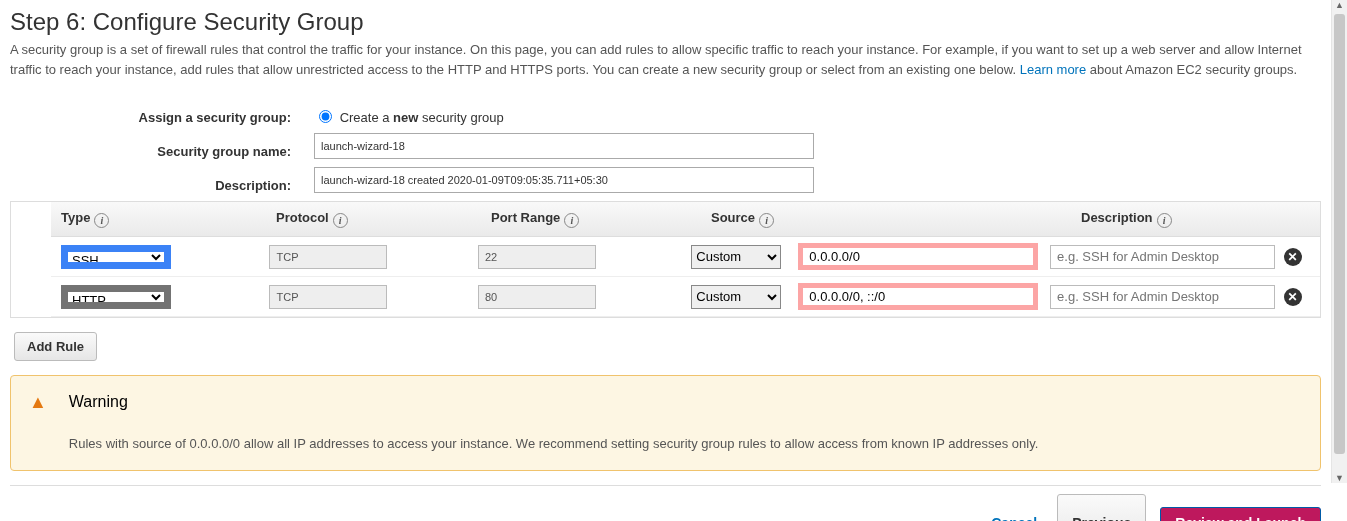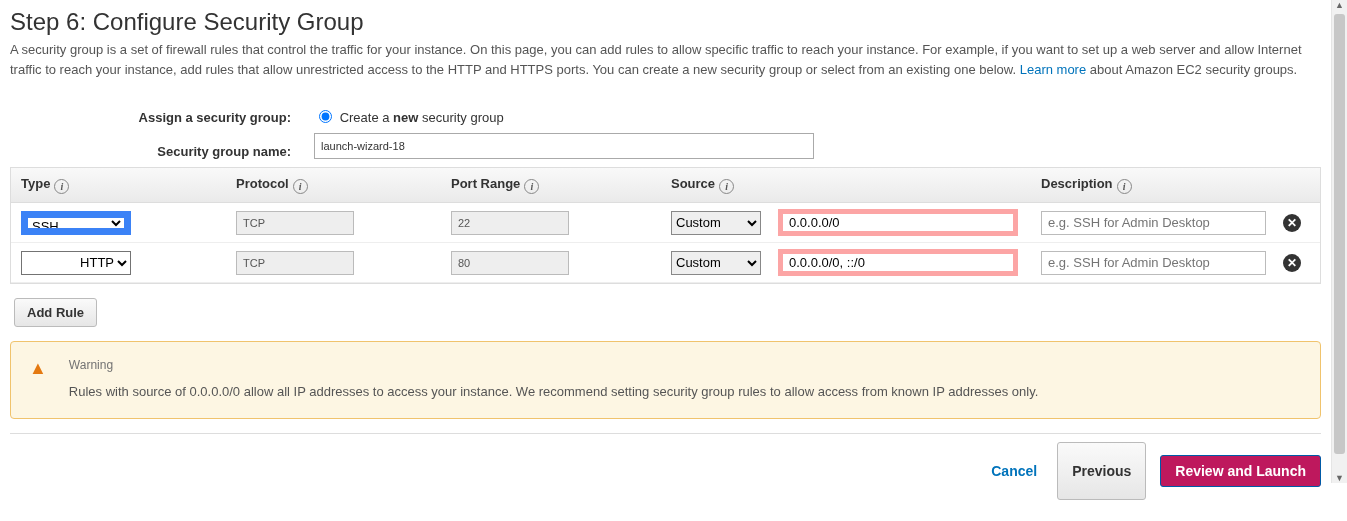--- a/index.html
+++ b/index.html
@@ -80,20 +80,21 @@
     padding: 3px 6px;
     border: 1px solid #aaa;
     font-size: 11px;
     color:#333;
   }
   
   .rules-table {
     width: calc(100% - 16px);
     margin-top: 6px;
     border: 1px solid #ddd;
+    padding-left: 40px;
   }
   .rules-head {
     display: flex;
     background: linear-gradient(#f9f9f9,#eaeaea);
     border-bottom: 1px solid #ddd;
     padding: 8px 10px;
     font-weight: 700;
     color: #333;
   }
   .rules-row {
@@ -125,21 +126,21 @@
     cursor: pointer;
   }
   select.type-select {
     width: 110px;
     height: 24px;
     border: 7px solid #3b82f6;
     background: #fff;
     font-size: 13px;
     cursor:pointer;
   }
-  select.type-select.active { border: 1px solid #737373; text-align: right; }
+  select.type-select.active { border: 7px solid #737373; }
   input.small-in {
     width: 118px;
     height: 24px;
     padding: 2px 6px;
     border: 1px solid #bbb;
     font-size: 11px;
     color:#333;
   }
   input.small-in[readonly] { background: #eeeeee; color:#555; }
   .src-wrap { display:flex; align-items:center; gap:6px; }
@@ -176,21 +177,21 @@
     padding: 14px 18px 16px 18px;
     display:flex;
     gap: 22px;
   }
   .warn-icon {
     color: #e47911;
     font-size: 18px;
     padding-top:2px;
   }
   .warn-body { color:#555; font-size:13px; line-height:1.5; }
-  .warn-title { color:#737373; font-size:12px; margin-bottom:8px; }
+  .warn-title { color:#000000; font-size:16px; margin-bottom:20px; }
   .footer-bar {
     width: calc(100% - 16px);
     border-top: 1px solid #ddd;
     margin-top: 14px;
     padding: 8px 0 0 0;
     display:flex;
     justify-content:flex-end;
     align-items:center;
     gap: 14px;
   }
@@ -243,20 +244,24 @@
         <label>
           <input type="radio" name="sg" checked="" style="">
           <span>Create a </span><span class="bold">new</span><span> security group</span>
         </label>
       </div>
     </div>
     <div class="form-row">
       <div class="form-label">Security group name:</div>
       <input class="text-input" type="text" value="launch-wizard-18" style="">
     </div>
+    <div class="form-row">
+      <div class="form-label">Description:</div>
+      <input class="text-input" type="text" value="launch-wizard-18 created 2020-01-09T09:05:35.711+05:30" style="">
+    </div>
   </div>
 
   <div class="rules-table">
     <div class="rules-head">
       <div class="col-type"><span>Type</span><span class="info-icon">i</span></div>
       <div class="col-protocol"><span>Protocol</span><span class="info-icon">i</span></div>
       <div class="col-port"><span>Port Range</span><span class="info-icon">i</span></div>
       <div class="col-source"><span>Source</span><span class="info-icon">i</span></div>
       <div class="col-desc"><span>Description</span><span class="info-icon">i</span></div>
       <div class="col-remove"></div>

